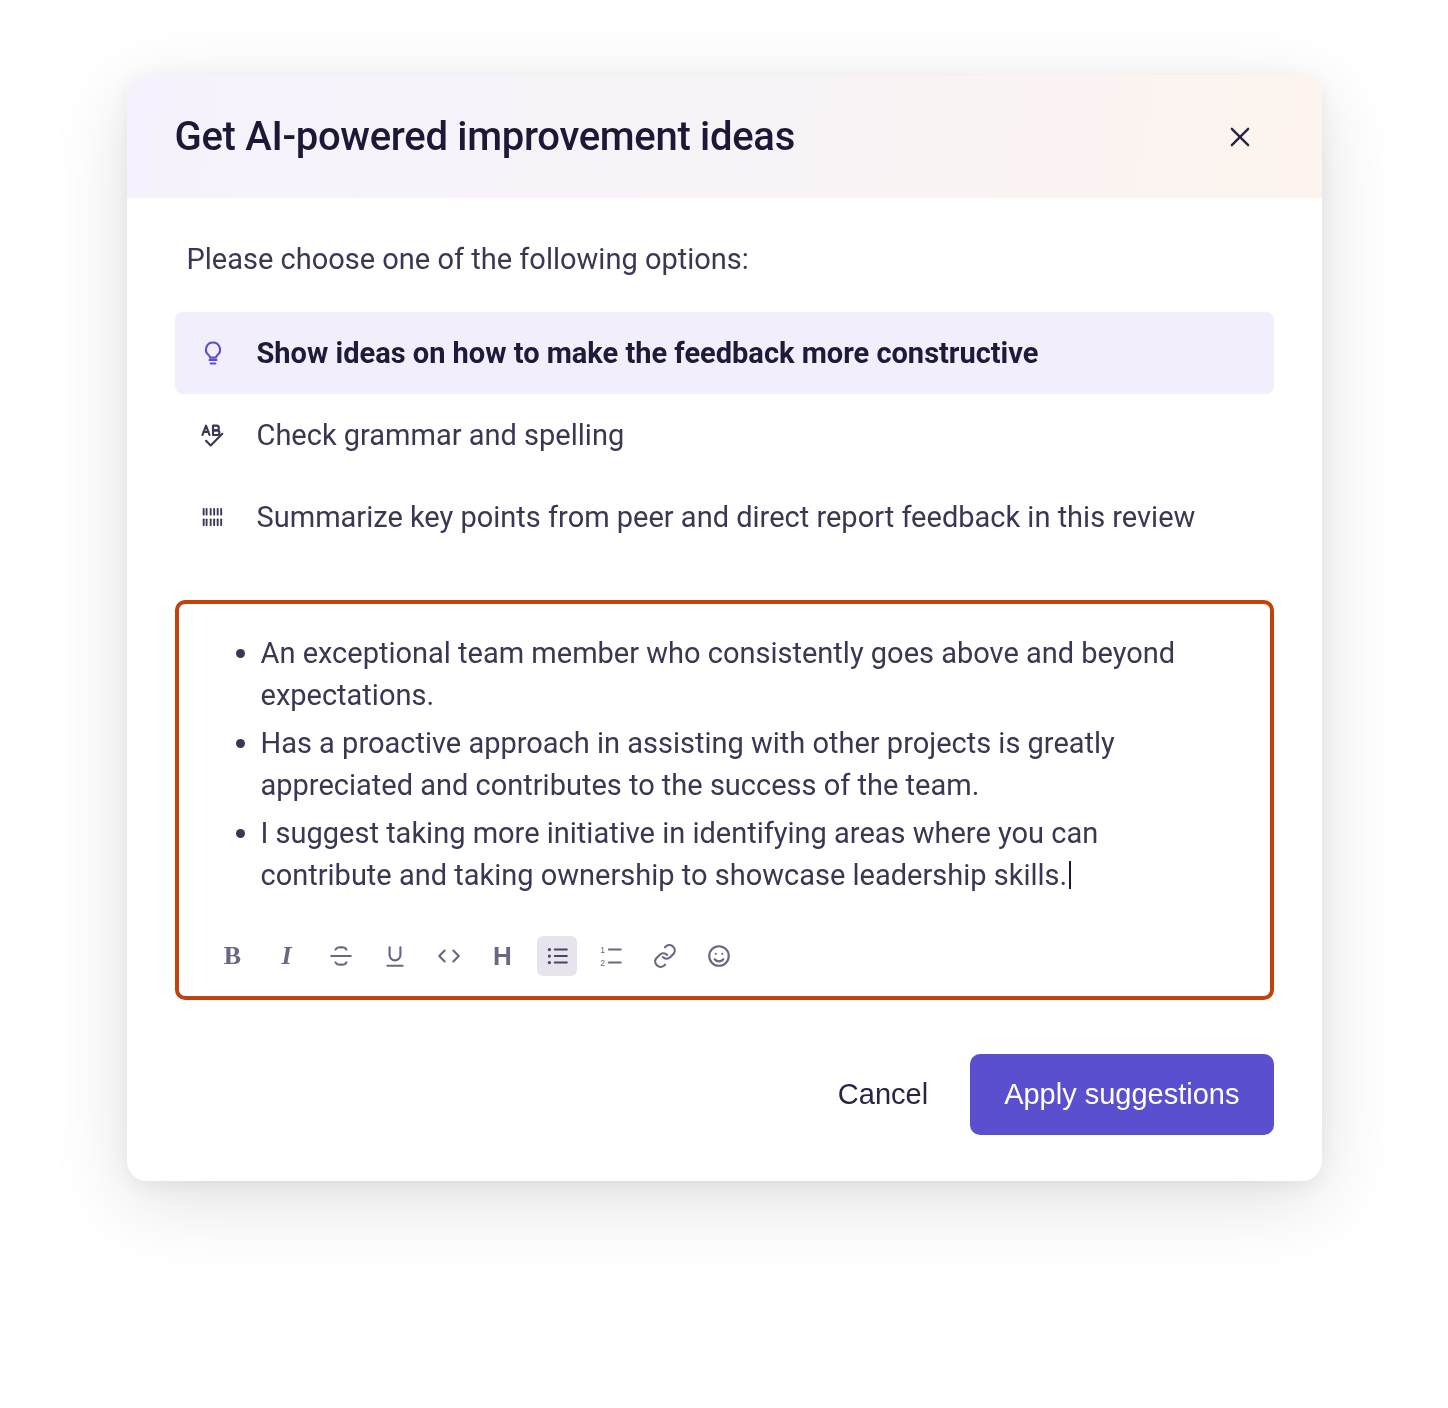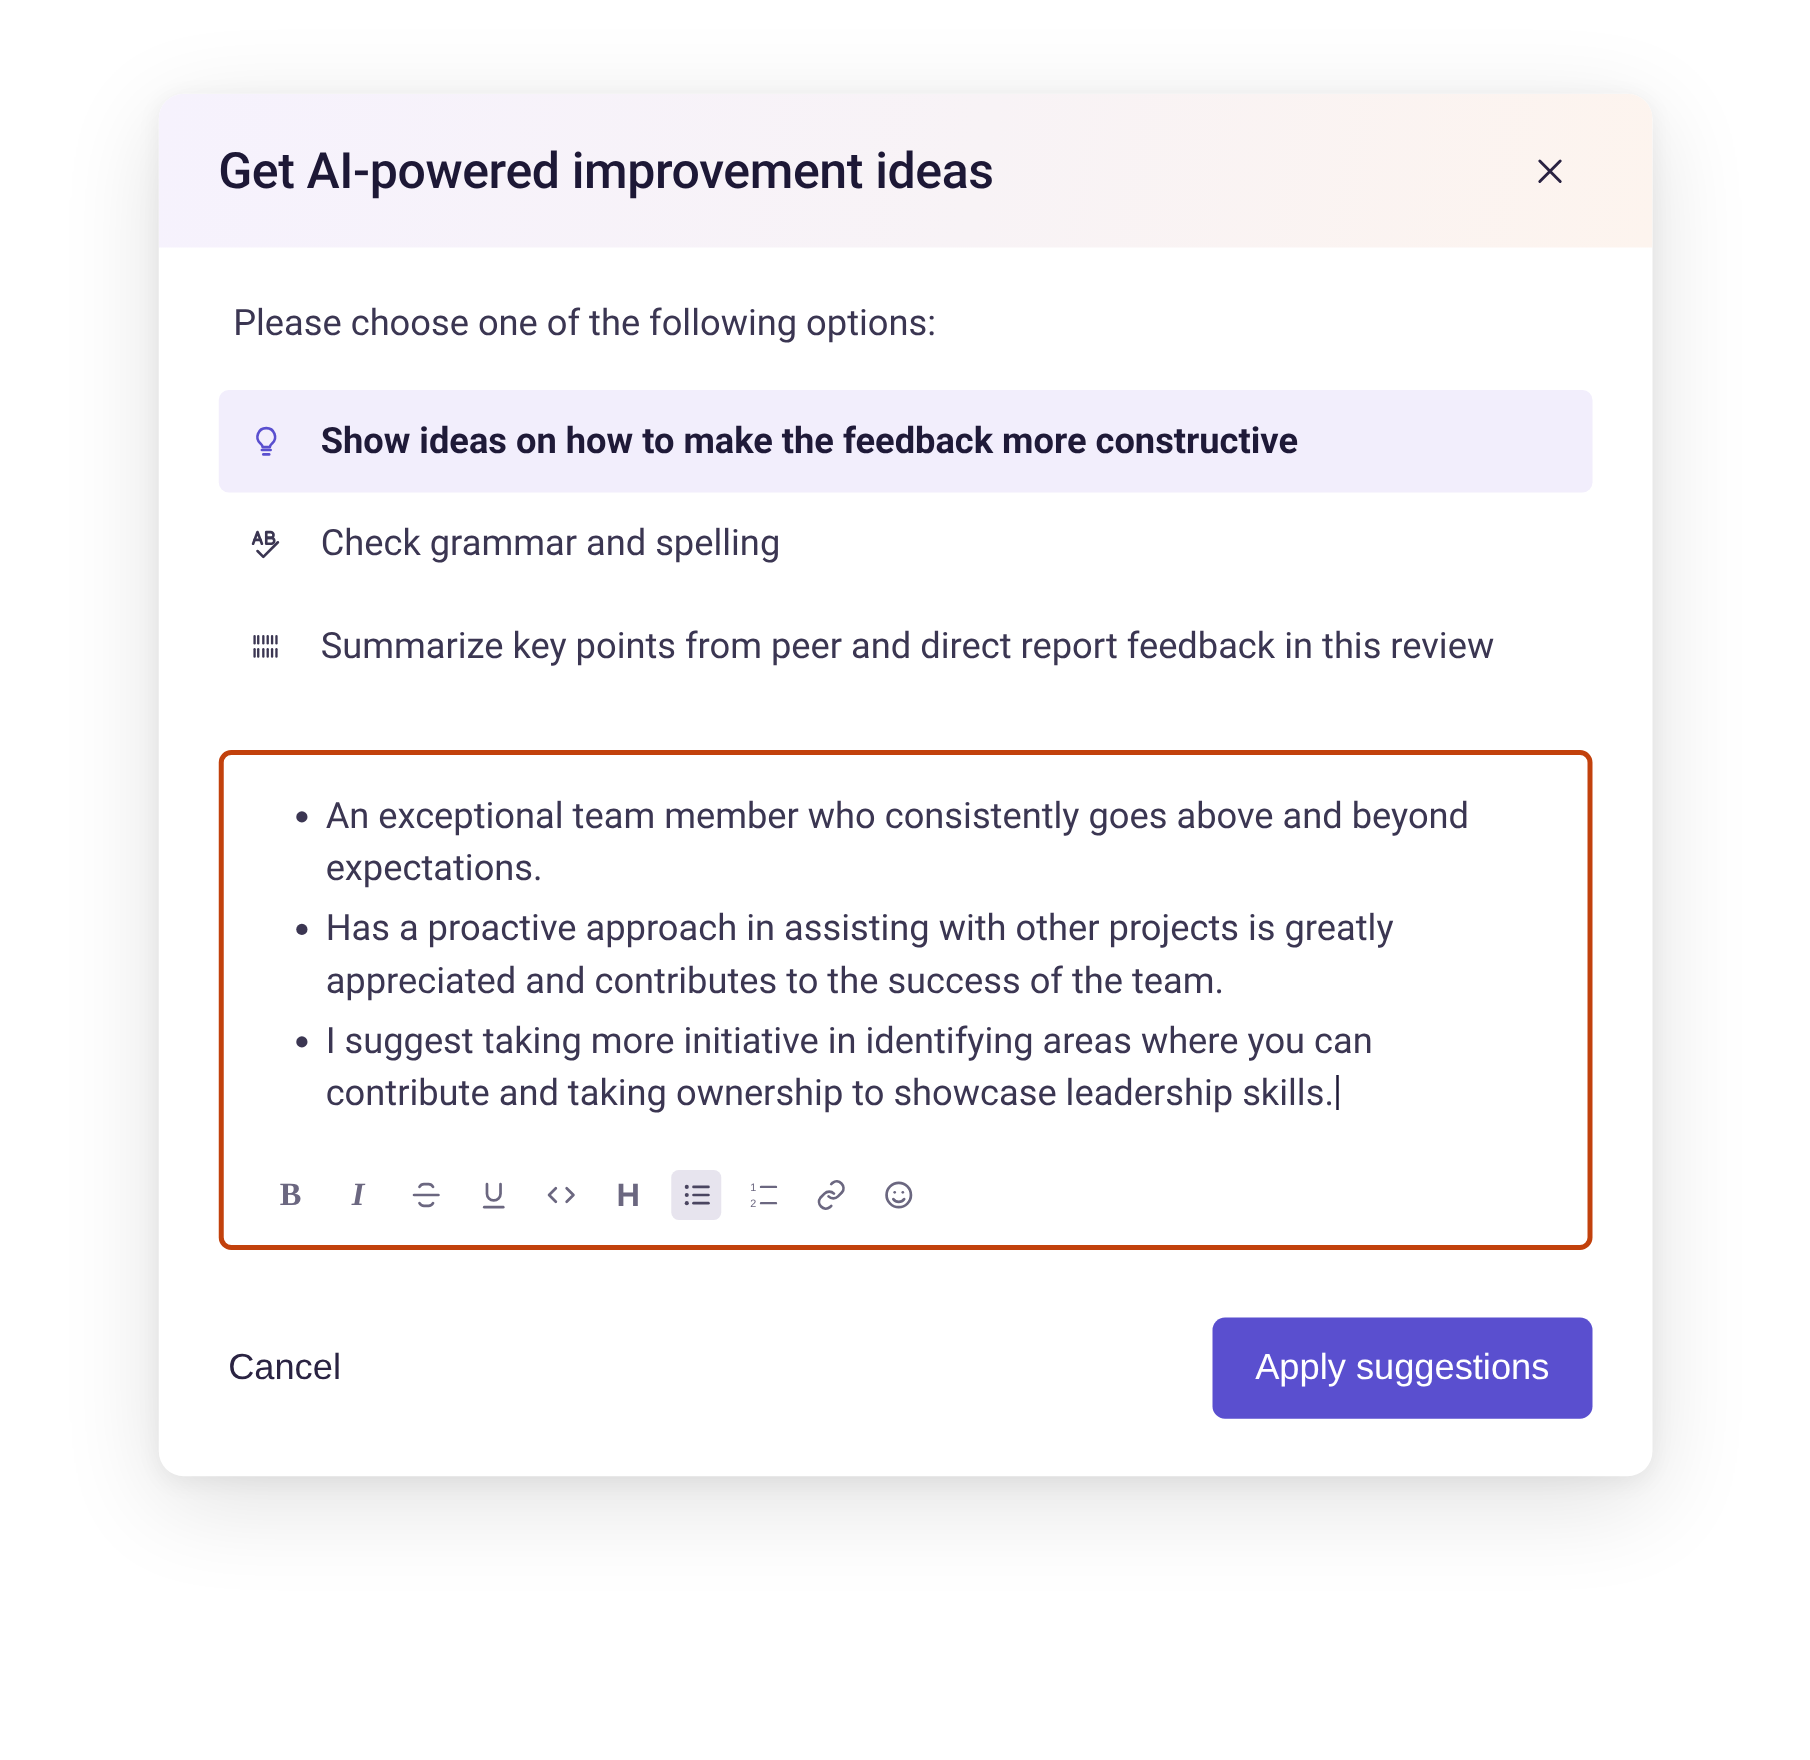--- a/index.html
+++ b/index.html
@@ -115,21 +115,21 @@
     }
     .tool-btn svg { width:26px;height:26px; }
     .tool-btn .glyph {
       font-size: 26px;
       font-weight:600;
       font-family: Georgia, 'Times New Roman', serif;
     }
     .modal-footer {
       display:flex;
       align-items:center;
-      justify-content:space-between;
+      justify-content:flex-end;
       gap: 34px;
       padding: 44px 48px 46px 48px;
     }
     .btn-secondary {
       background:transparent;
       border:none;
       font-size:29px;
       color:#2a2342;
       cursor:pointer;
       padding: 10px 8px;

